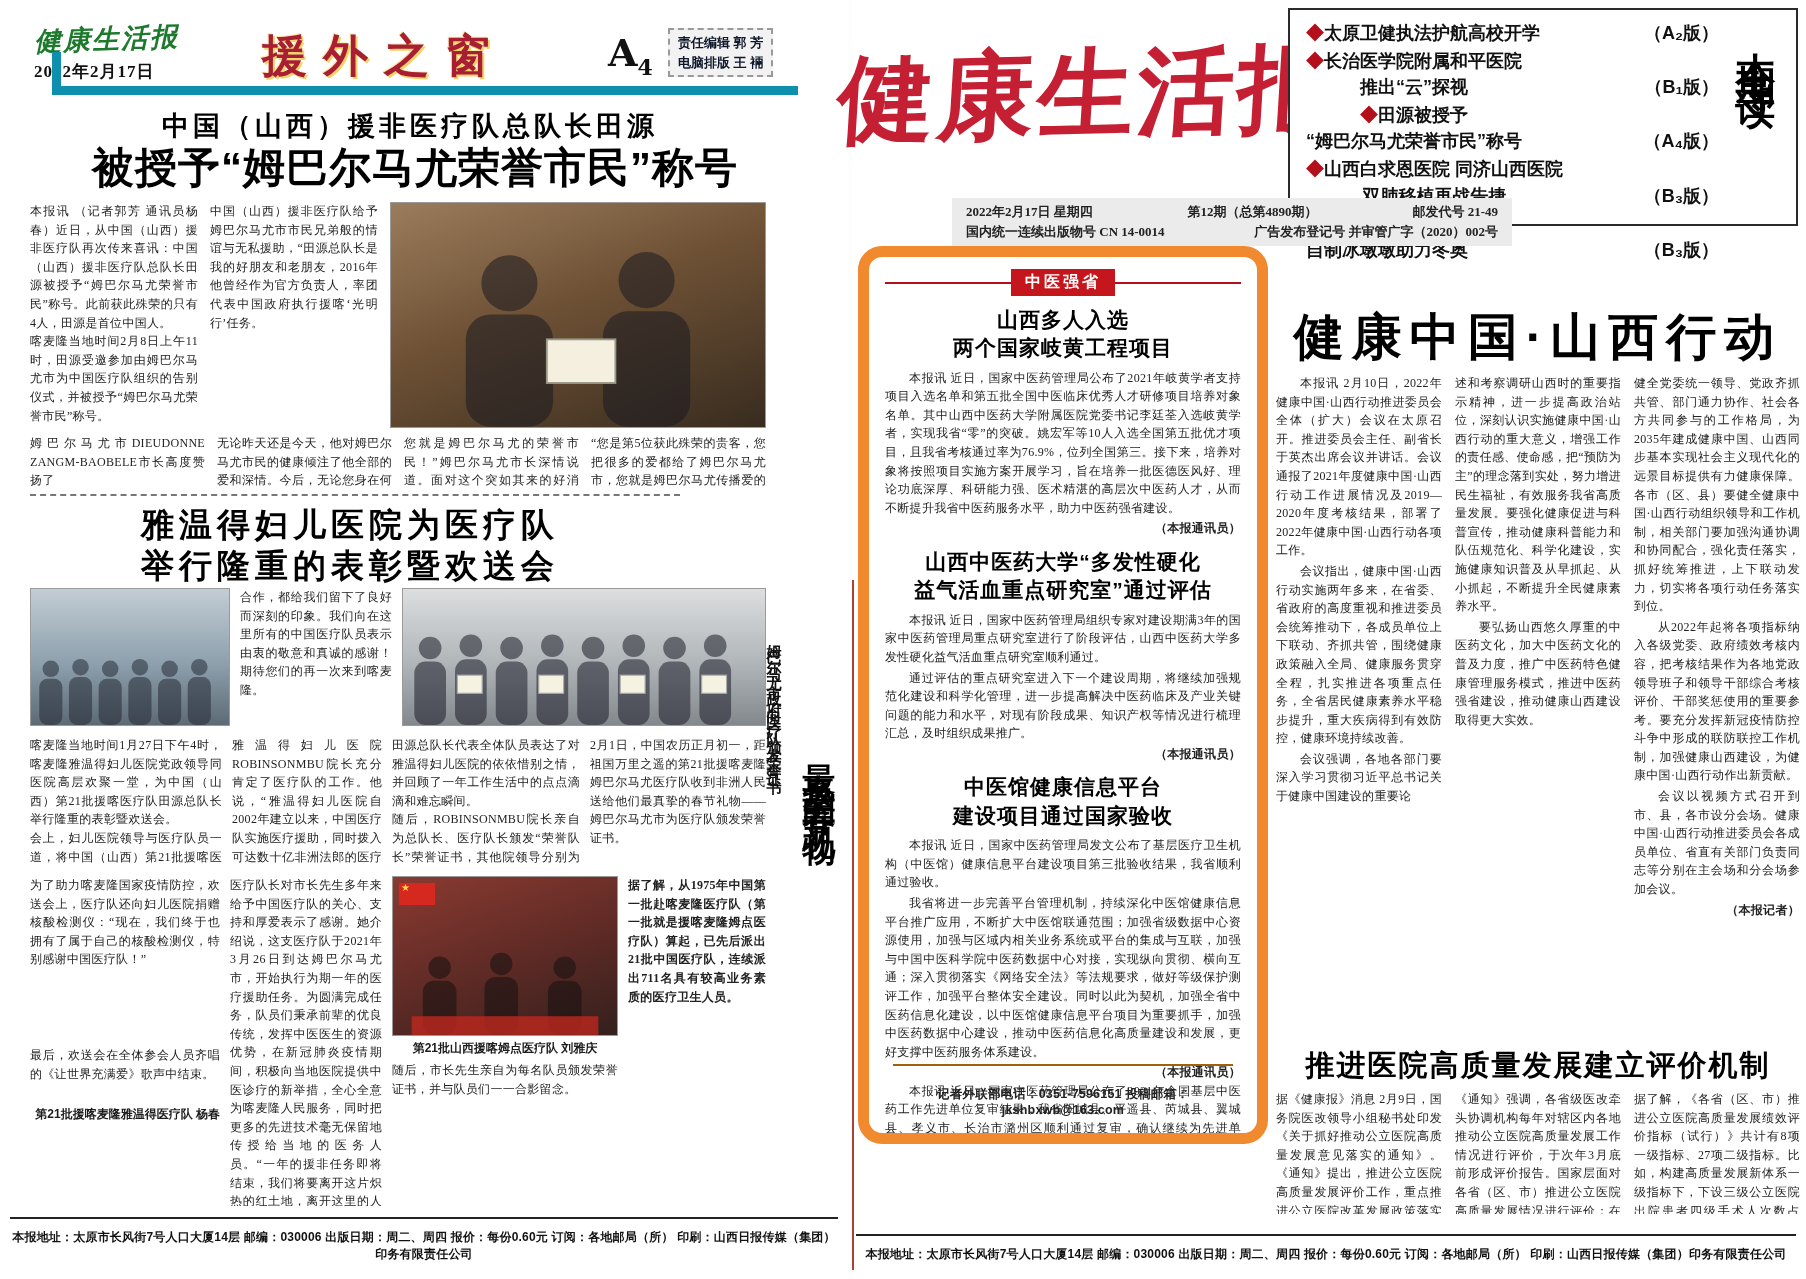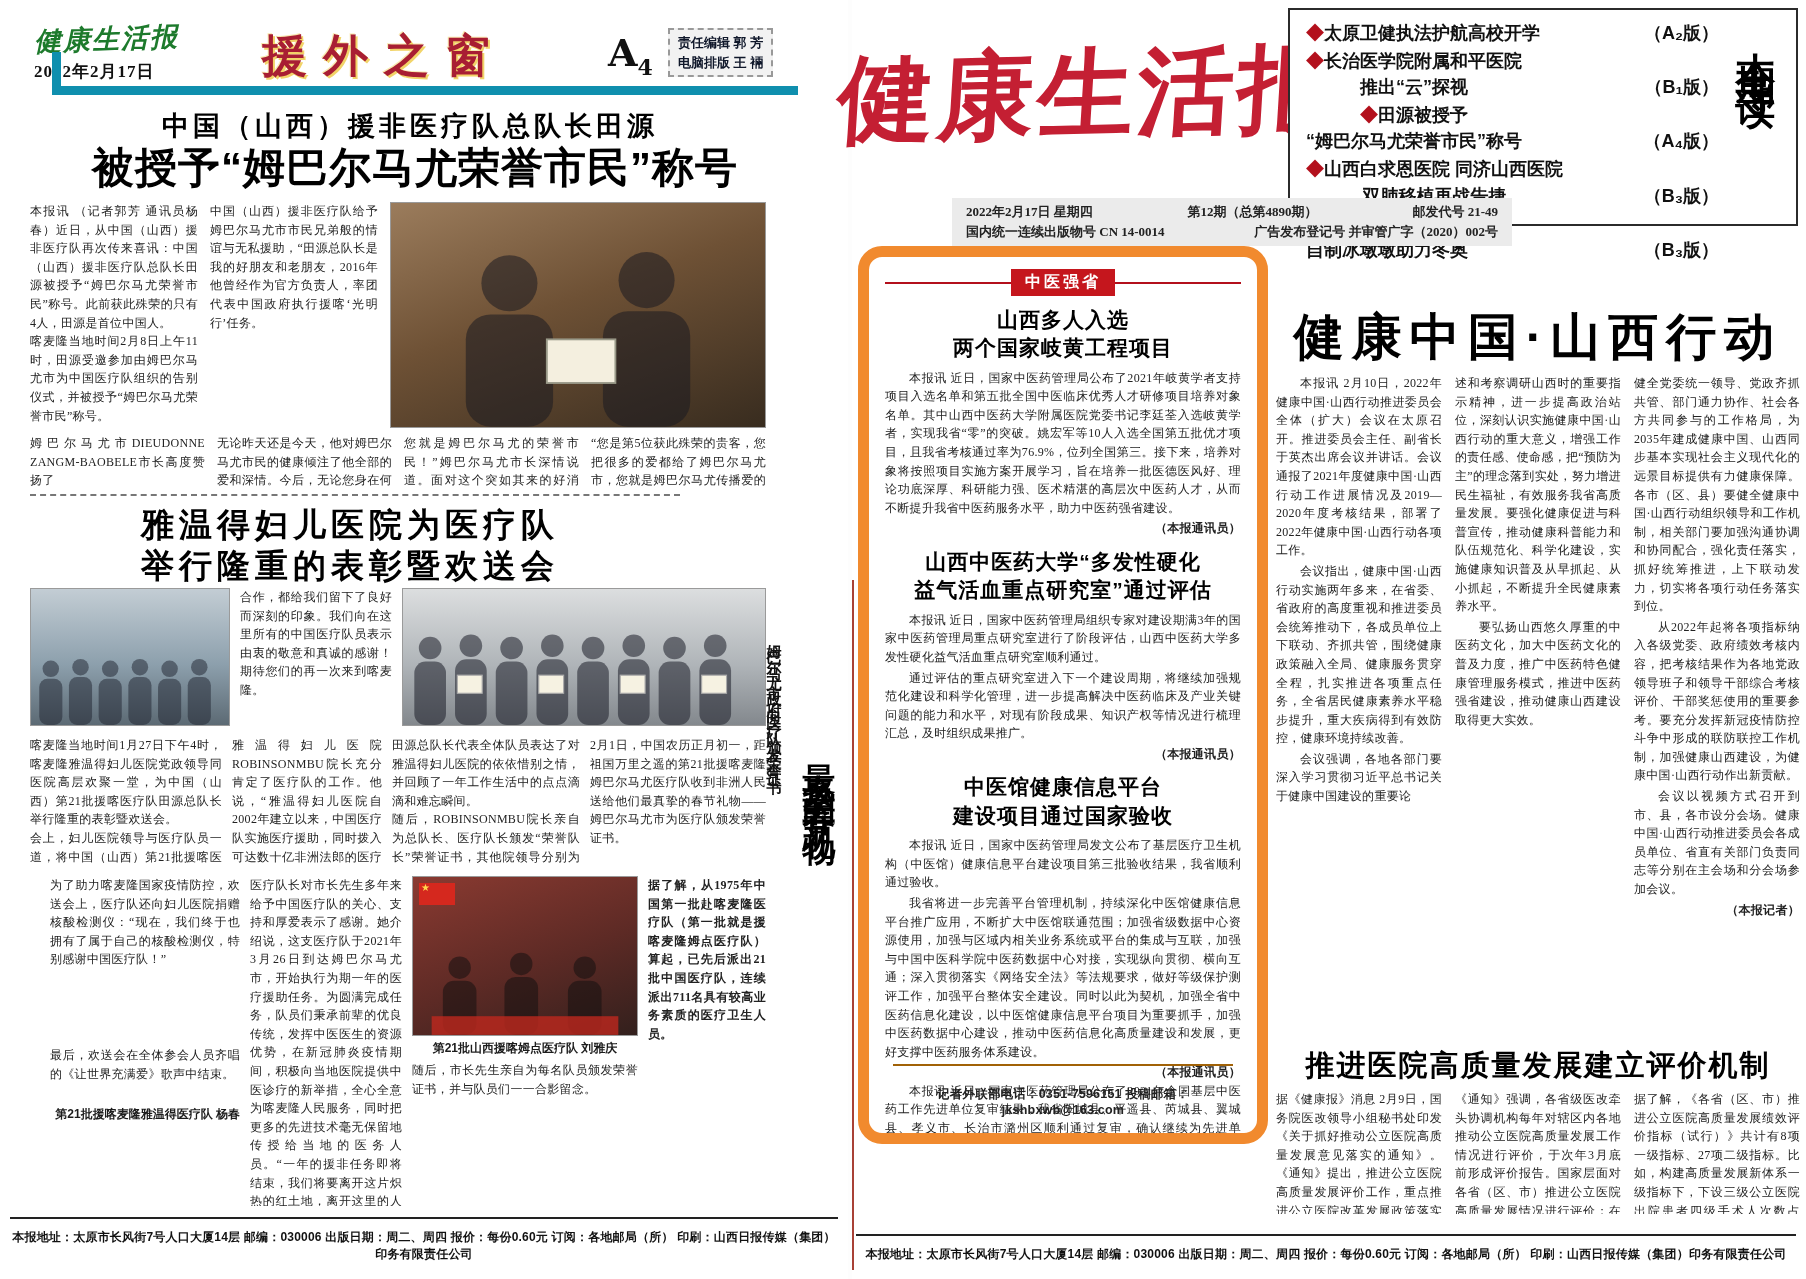--- a/index.html
+++ b/index.html
@@ -184,21 +184,21 @@
     <div class="abs" style="left:30px;top:736px;width:736px;height:128px;display:flex;gap:10px;">
       <div class="bt pre" style="width:192px;height:128px;">喀麦隆当地时间1月27日下午4时，喀麦隆雅温得妇儿医院党政领导同医院高层欢聚一堂，为中国（山西）第21批援喀医疗队田源总队长举行隆重的表彰暨欢送会。
 会上，妇儿医院领导与医疗队员一道，将中国（山西）第21批援喀医疗队田源总队长的头像悬挂在门诊大厅，与妇儿医院历任院长头像并排悬挂。这是47年来的首次，意义重大而深远，体现了中喀两国医疗卫生合作的深厚情谊，也是喀方对中国医疗卫生合作的深度肯定。</div>
       <div class="bt" style="width:150px;height:128px;">雅温得妇儿医院ROBINSONMBU院长充分肯定了医疗队的工作。他说，“雅温得妇儿医院自2002年建立以来，中国医疗队实施医疗援助，同时拨入可达数十亿非洲法郎的医疗设备，所有这些都证明雅温得妇儿医院是中喀医疗卫生领域合作的主要受益者之一。我们的合作走在正确的轨道上，我们对中国医疗队感到非常骄傲。</div>
       <div class="bt pre" style="width:188px;height:128px;">田源总队长代表全体队员表达了对雅温得妇儿医院的依依惜别之情，并回顾了一年工作生活中的点点滴滴和难忘瞬间。
 随后，ROBINSONMBU院长亲自为总队长、医疗队长颁发“荣誉队长”荣誉证书，其他院领导分别为队员颁发证书和礼品。</div>
       <div class="bt" style="flex:1;height:128px;">2月1日，中国农历正月初一，距祖国万里之遥的第21批援喀麦隆姆巴尔马尤医疗队收到非洲人民送给他们最真挚的春节礼物——姆巴尔马尤市为医疗队颁发荣誉证书。</div>
     </div>
 
     <div class="abs" style="left:30px;top:876px;width:736px;height:330px;display:flex;gap:10px;">
-      <div style="width:190px;margin-left:20px;">
+      <div style="width:190px;">
         <div class="bt" style="height:170px;">为了助力喀麦隆国家疫情防控，欢送会上，医疗队还向妇儿医院捐赠核酸检测仪：“现在，我们终于也拥有了属于自己的核酸检测仪，特别感谢中国医疗队！”</div>
         <div class="bt" style="height:60px;">最后，欢送会在全体参会人员齐唱的《让世界充满爱》歌声中结束。</div>
         <div class="byline">第21批援喀麦隆雅温得医疗队 杨春</div>
       </div>
       <div class="bt" style="width:152px;height:330px;">医疗队长对市长先生多年来给予中国医疗队的关心、支持和厚爱表示了感谢。她介绍说，这支医疗队于2021年3月26日到达姆巴尔马尤市，开始执行为期一年的医疗援助任务。为圆满完成任务，队员们秉承前辈的优良传统，发挥中医医生的资源优势，在新冠肺炎疫情期间，积极向当地医院提供中医诊疗的新举措，全心全意为喀麦隆人民服务，同时把更多的先进技术毫无保留地传授给当地的医务人员。“一年的援非任务即将结束，我们将要离开这片炽热的红土地，离开这里的人民，但非洲人民的热情、真情将会永远留在我们心里。”</div>
       <div style="width:226px;">
         <figure class="photo ph4" style="width:224px;height:158px;margin:0;">
           <div class="flag">★</div>
           <svg class="ppl" viewBox="0 0 120 50" preserveAspectRatio="xMidYMax meet">
             <g fill="rgba(20,16,16,.55)">

